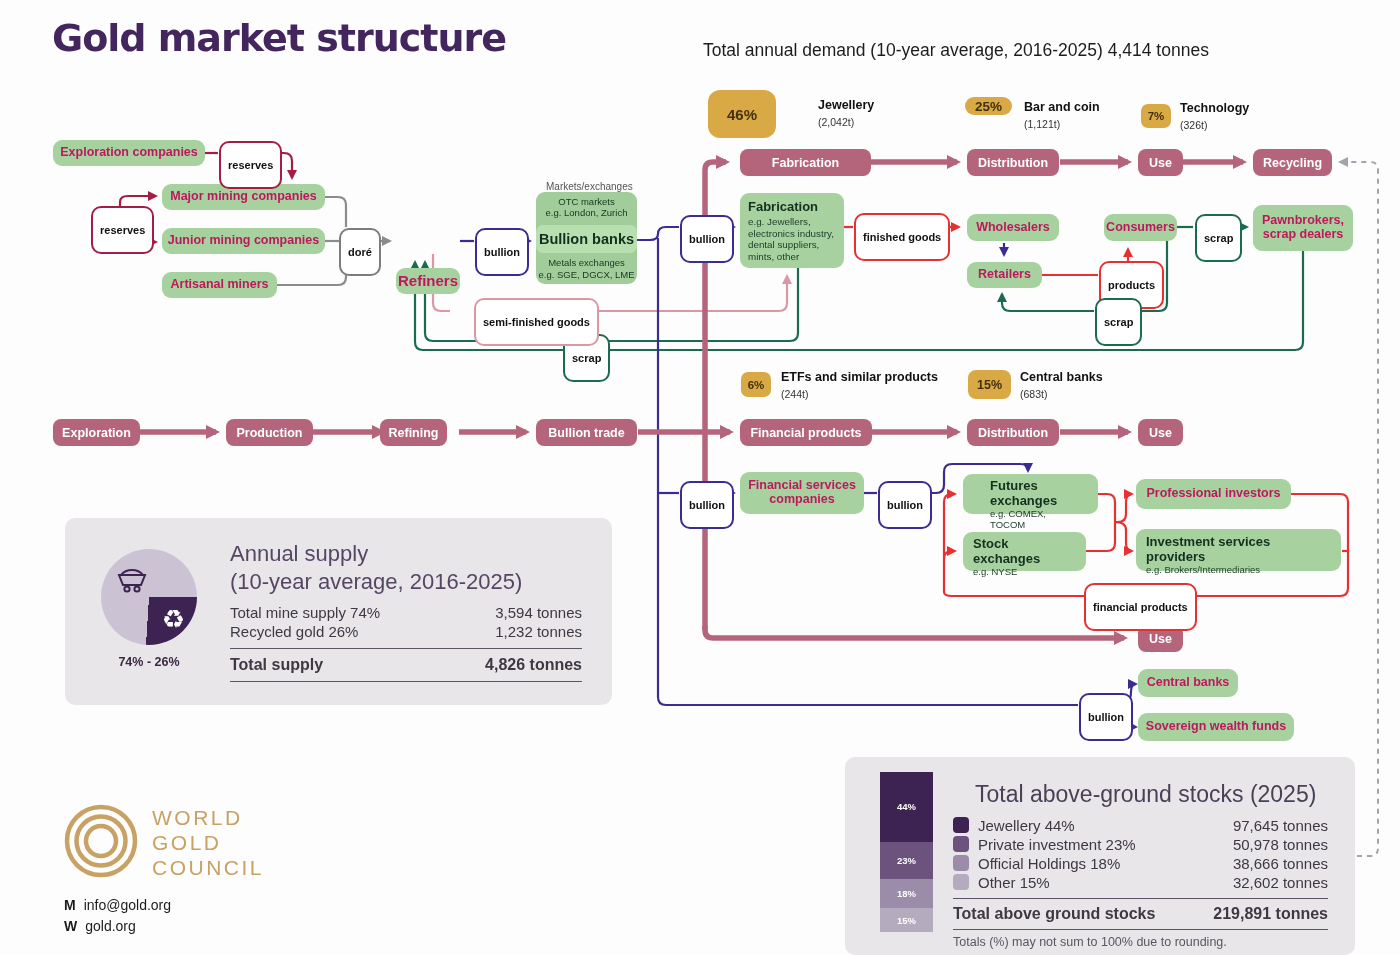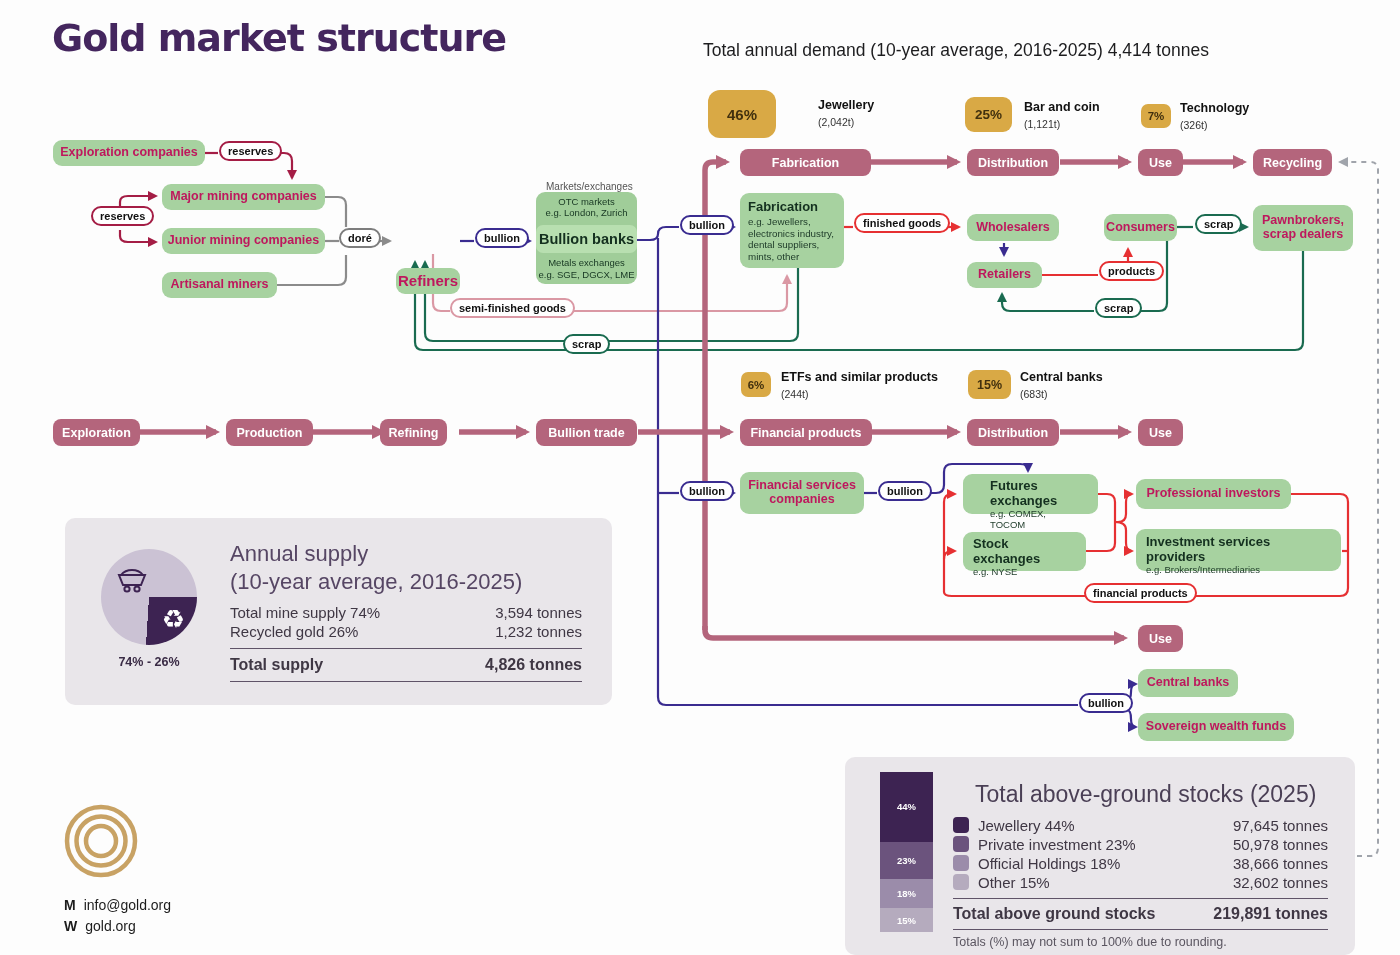--- a/index.html
+++ b/index.html
@@ -12,26 +12,26 @@
   .demand-title{font-size:17.5px;color:#1d1d1f;}
   .badge-sq{background:#d9a945;color:#41300e;font-weight:bold;display:flex;align-items:center;
             justify-content:center;}
   .badge-label b{font-size:12.5px;color:#111;display:block;line-height:1.15;}
   .badge-label span{font-size:10.5px;color:#333;}
   .mauve{background:#b4657c;color:#fff;font-weight:bold;font-size:12.5px;border-radius:8px;
          display:flex;align-items:center;justify-content:center;text-align:center;}
   .gnode{background:#a7d2a0;color:#be185d;font-weight:bold;font-size:12.5px;border-radius:9px;
          display:flex;align-items:center;justify-content:center;text-align:center;line-height:1.1;}
   .tag{background:#fff;border:2px solid #000;border-radius:10px;font-weight:bold;font-size:11px;
-       color:#111;padding:2px 7px;white-space:nowrap;z-index:3;}
+       color:#111;padding:16px 7px;white-space:nowrap;z-index:3;}
   .tag.rasp{border-color:#a41d45;}
   .tag.purple{border-color:#3a2c90;}
   .tag.red{border-color:#e63032;}
   .tag.green{border-color:#1a6b50;}
-  .tag.pink{border-color:#da98a4;}
+  .tag.pink{border-color:#da98a4;margin-left:24px;}
   .tag.gray{border-color:#7d7d7d;}
   .panel{background:#e9e6ea;border-radius:10px;}
   .cap{font-size:10px;color:#555;}
   .hdr{font-size:22px;color:#564664;line-height:1.27;}
   .row15{font-size:15px;color:#3f3744;display:flex;justify-content:space-between;}
   .divider{border-top:1.6px solid #5f5368;}
   .note{font-size:12.5px;color:#5a5560;}
   .logo-text{color:#c8a264;font-size:21px;letter-spacing:2.5px;line-height:1.18;font-weight:500;}
   .contact{font-size:14px;color:#1c1c1c;}
   .contact b{margin-right:8px;}
@@ -152,21 +152,21 @@
 <div class="abs title" style="left:52px;top:14px;">
   <div>Gold market structure</div>
 </div>
 
 <div class="abs demand-title" style="left:703px;top:40px;">Total annual demand (10-year average, 2016-2025) 4,414 tonnes</div>
 
 <div class="abs badge-sq" style="left:708px;top:90px;width:68px;height:48px;border-radius:12px;font-size:15px;">46%</div>
 <div class="abs badge-label" style="left:818px;top:98px;">
   <b>Jewellery</b><span>(2,042t)</span>
 </div>
-<div class="abs badge-sq" style="left:965px;top:97px;width:47px;height:35px;border-radius:9px;font-size:13.5px;">25%</div>
+<div class="abs badge-sq" style="left:965px;top:97px;width:47px;height:18px;border-radius:9px;font-size:13.5px;">25%</div>
 <div class="abs badge-label" style="left:1024px;top:100px;">
   <b>Bar and coin</b><span>(1,121t)</span>
 </div>
 <div class="abs badge-sq" style="left:1141px;top:104px;width:30px;height:24px;border-radius:7px;font-size:11.5px;">7%</div>
 <div class="abs badge-label" style="left:1180px;top:101px;">
   <b>Technology</b><span>(326t)</span>
 </div>
 <div class="abs badge-sq" style="left:741px;top:372px;width:30px;height:25px;border-radius:7px;font-size:11.5px;">6%</div>
 <div class="abs badge-label" style="left:781px;top:370px;">
   <b>ETFs and similar products</b><span>(244t)</span>
@@ -325,20 +325,25 @@
   </div>
   <div class="divider" style="position:absolute;left:108px;top:172px;width:375px;"></div>
   <div class="note" style="position:absolute;left:108px;top:178px;">Totals (%) may not sum to 100% due to rounding.</div>
 </div>
 
 <svg class="abs" style="left:62px;top:802px;" width="78" height="78" viewBox="0 0 78 78">
   <circle cx="39" cy="39" r="34" fill="none" stroke="#c8a264" stroke-width="4.5"></circle>
   <circle cx="39" cy="39" r="24.5" fill="none" stroke="#c8a264" stroke-width="4.5"></circle>
   <circle cx="39" cy="39" r="15" fill="none" stroke="#c8a264" stroke-width="4.5"></circle>
 </svg>
+<div class="abs logo-text" style="left:152px;top:806px;">
+  <div>WORLD</div>
+  <div>GOLD</div>
+  <div>COUNCIL</div>
+</div>
 <div class="abs contact" style="left:64px;top:897px;">
   <b>M</b><span>info@gold.org</span>
 </div>
 <div class="abs contact" style="left:64px;top:918px;">
   <b>W</b><span>gold.org</span>
 </div>
 
 </div>
 
 </body></html>

